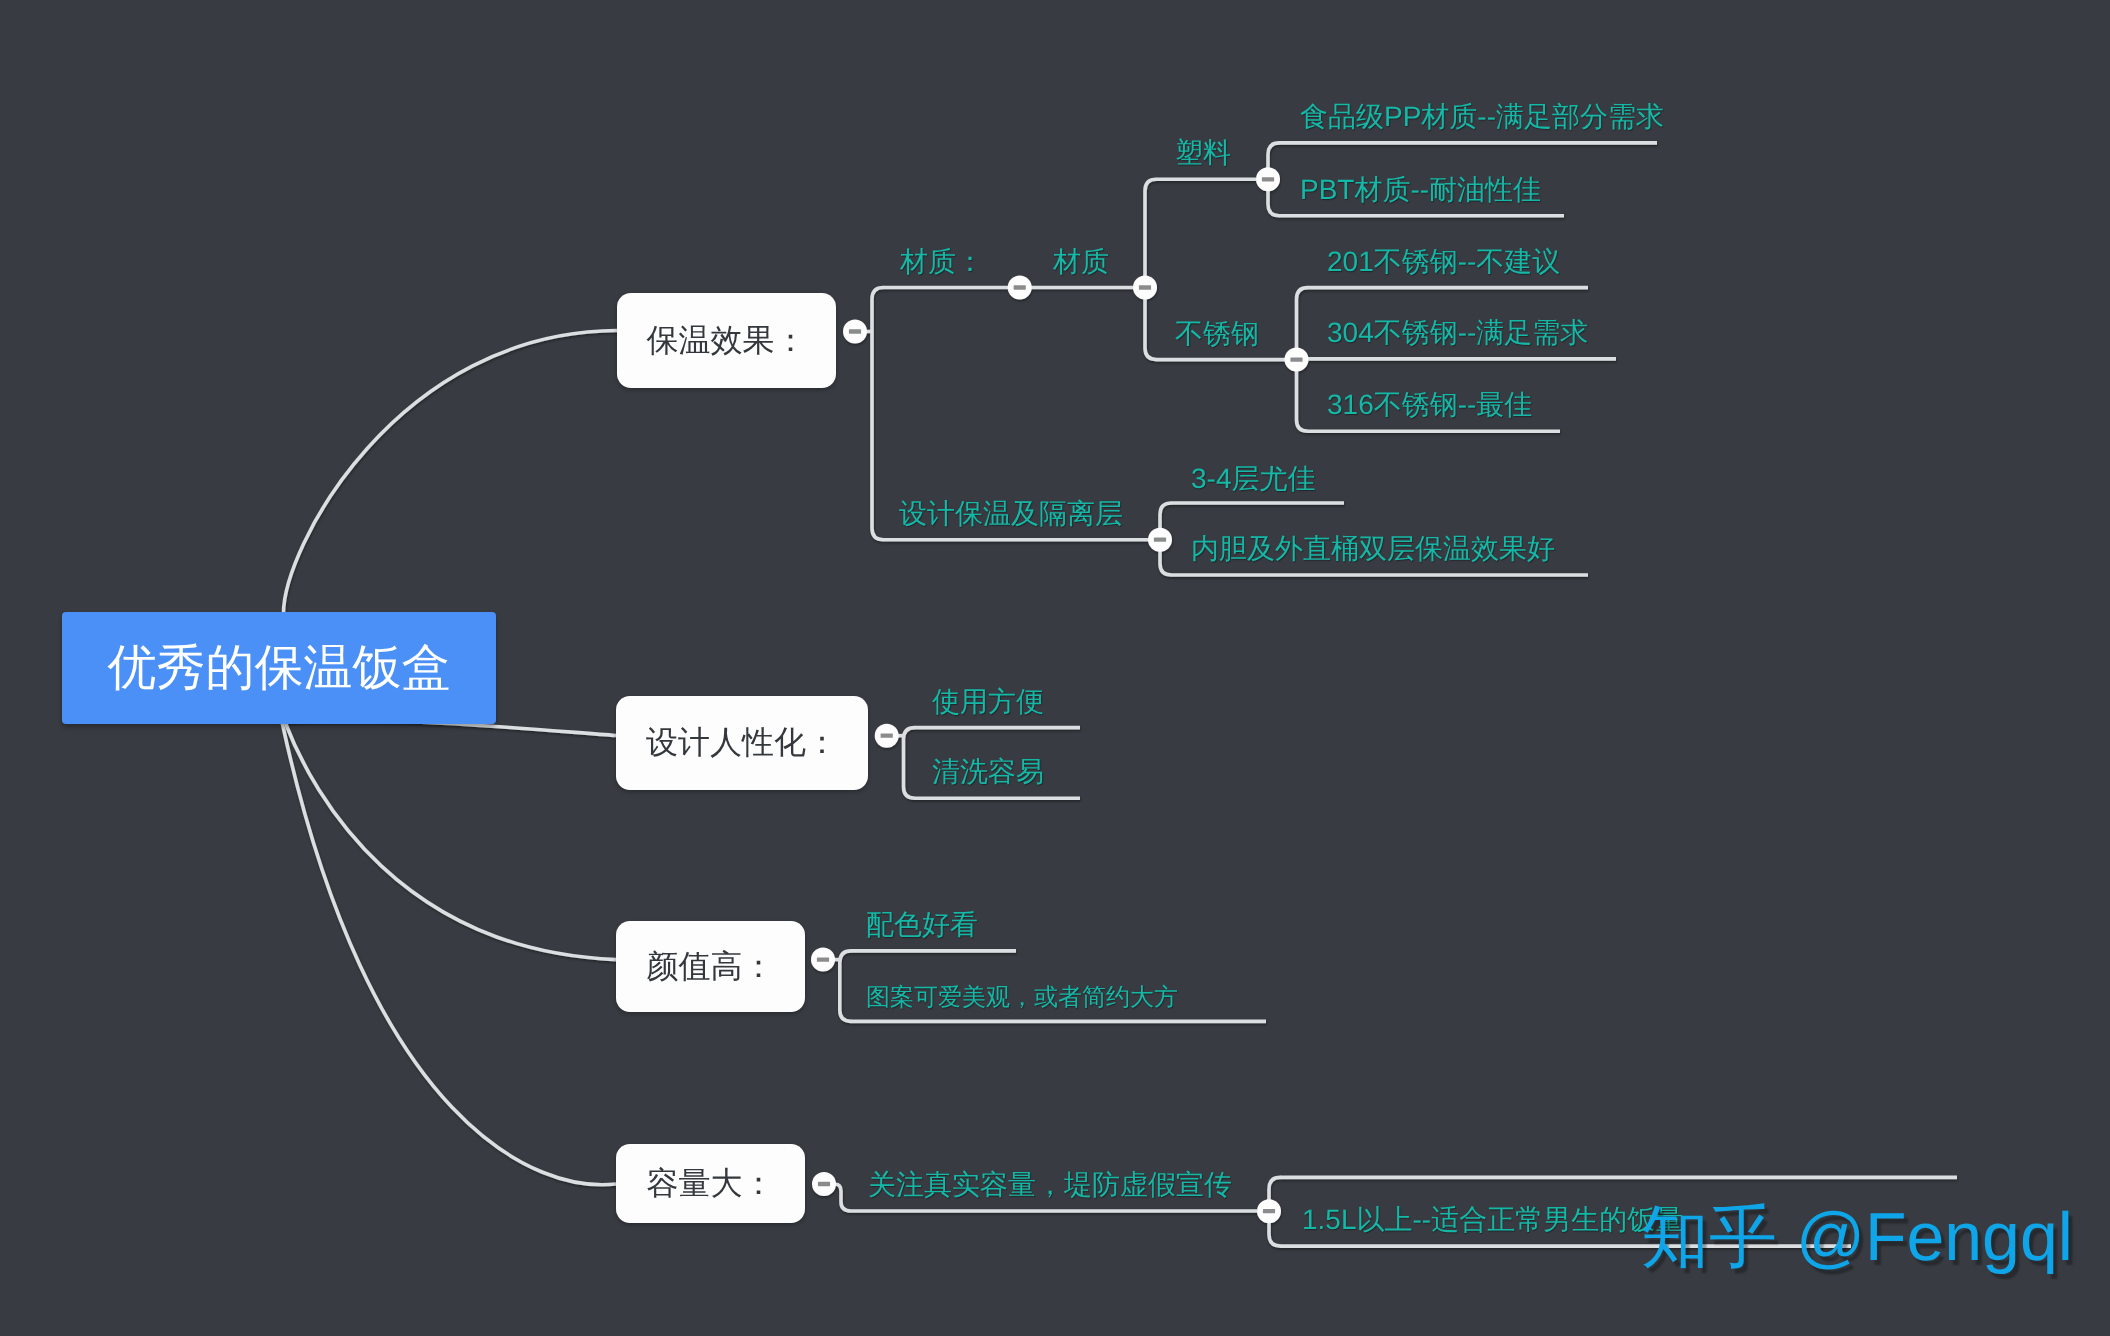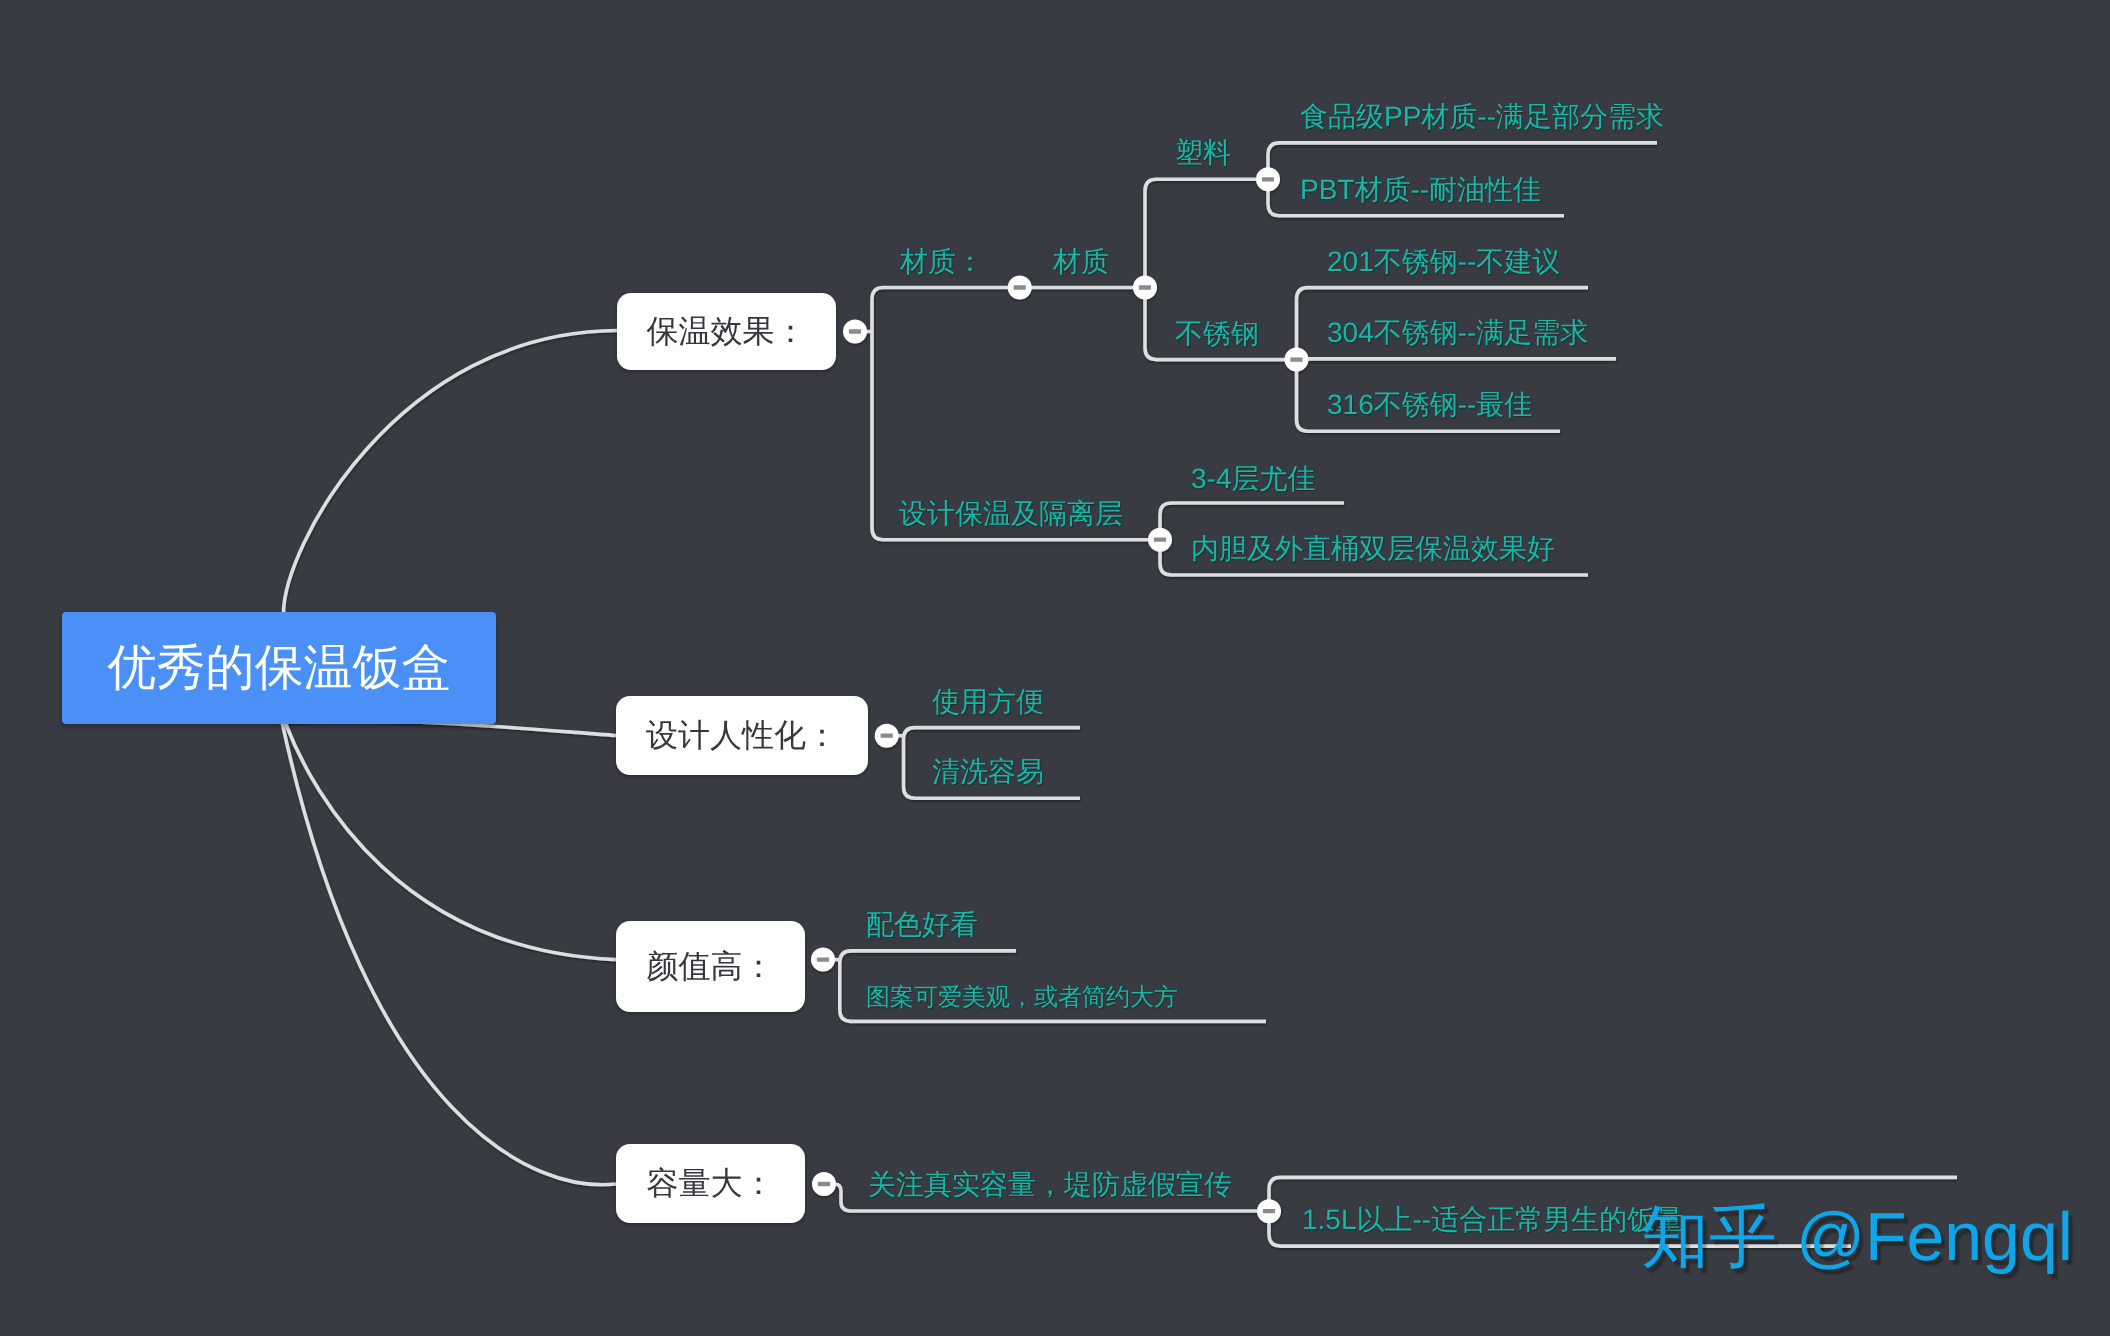--- a/index.html
+++ b/index.html
@@ -104,24 +104,24 @@
         </g>
 <g>
           <circle cx="1269.00" cy="1211.20" r="12.0" fill="#fdfdfd"></circle>
           <rect x="1262.90" y="1209.05" width="12.2" height="4.3" rx="0.6" fill="#8a8b8c"></rect>
         </g>
 </g>
     </svg>
 <div class="node root" style="left:62px;top:612px;width:434px;height:112px;font-size:49px;">
       <span>优秀的保温饭盒</span>
     </div>
-<div class="node" style="left:617px;top:293px;width:219px;height:77px;font-size:32px;">
+<div class="node" style="left:617px;top:293px;width:219px;height:95px;font-size:32px;">
       <span>保温效果：</span>
     </div>
-<div class="node" style="left:616px;top:696px;width:252px;height:79px;font-size:32px;">
+<div class="node" style="left:616px;top:696px;width:252px;height:94px;font-size:32px;">
       <span>设计人性化：</span>
     </div>
 <div class="node" style="left:616px;top:921px;width:189px;height:91px;font-size:32px;">
       <span>颜值高：</span>
     </div>
 <div class="node" style="left:616px;top:1144px;width:189px;height:79px;font-size:32px;">
       <span>容量大：</span>
     </div>
 <div class="lbl" style="left:900.0px;top:247.5px;font-size:28px;line-height:28px;">材质：</div>
 <div class="lbl" style="left:1053.0px;top:247.5px;font-size:28px;line-height:28px;">材质</div>

